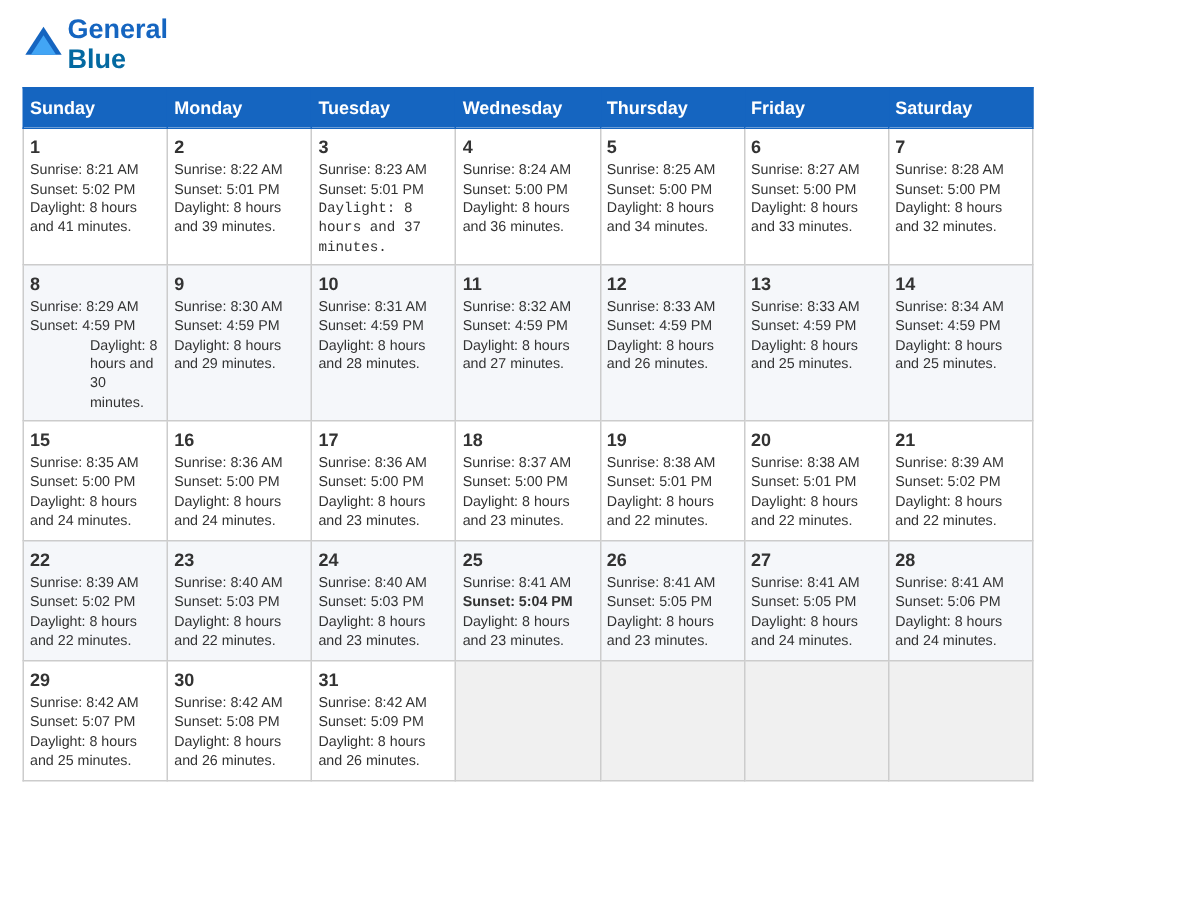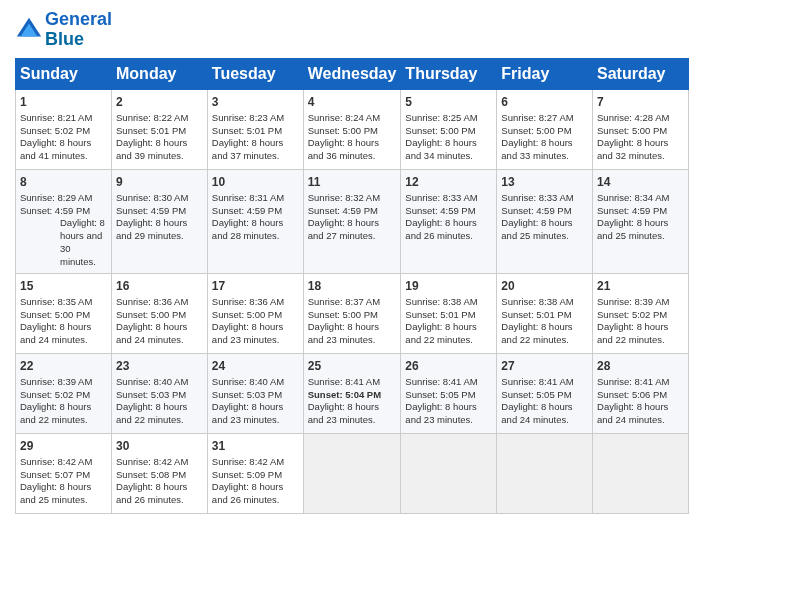--- a/index.html
+++ b/index.html
@@ -53,21 +53,21 @@
     }
     table {
       width: 100%;
       border-collapse: collapse;
       font-size: 10px;
     }
     thead tr th {
       background-color: #1565c0;
       color: #fff;
       padding: 6px 4px;
-      font-size: 16px;
+      font-size: 12px;
       font-weight: bold;
       border: 1px solid #1565c0;
       text-align: left;
     }
     tbody tr td {
       border: 1px solid #ccc;
       vertical-align: top;
       padding: 4px 4px;
       width: calc(100% / 7);
       min-height: 80px;
@@ -132,21 +132,21 @@
           <td>
             <span class="day-num">2</span>
             <span style="display: block;">Sunrise: 8:22 AM</span>
             <span style="display: block;">Sunset: 5:01 PM</span>
             <span style="display: block;">Daylight: 8 hours and 39 minutes.</span>
           </td>
           <td>
             <span class="day-num">3</span>
             <span style="display: block;">Sunrise: 8:23 AM</span>
             <span style="display: block;">Sunset: 5:01 PM</span>
-            <span style="display: block;">Daylight: 8 hours and 37 minutes.</span>
+            <span style="display: block; font-family: Liberation Mono, monospace;">Daylight: 8 hours and 37 minutes.</span>
           </td>
           <td>
             <span class="day-num">4</span>
             <span style="display: block;">Sunrise: 8:24 AM</span>
             <span style="display: block;">Sunset: 5:00 PM</span>
             <span style="display: block;">Daylight: 8 hours and 36 minutes.</span>
           </td>
           <td>
             <span class="day-num">5</span>
             <span style="display: block;">Sunrise: 8:25 AM</span>
@@ -154,21 +154,21 @@
             <span style="display: block;">Daylight: 8 hours and 34 minutes.</span>
           </td>
           <td>
             <span class="day-num">6</span>
             <span style="display: block;">Sunrise: 8:27 AM</span>
             <span style="display: block;">Sunset: 5:00 PM</span>
             <span style="display: block;">Daylight: 8 hours and 33 minutes.</span>
           </td>
           <td>
             <span class="day-num">7</span>
-            <span style="display: block;">Sunrise: 4:28 AM</span>
+            <span style="display: block;">Sunrise: 8:28 AM</span>
             <span style="display: block;">Sunset: 5:00 PM</span>
             <span style="display: block;">Daylight: 8 hours and 32 minutes.</span>
           </td>
         </tr>
         <tr>
           <td>
             <span class="day-num">8</span>
             <span style="display: block;">Sunrise: 8:29 AM</span>
             <span style="display: block;">Sunset: 4:59 PM</span>
             <span style="display: block; margin-left: 40px;">Daylight: 8 hours and 30 minutes.</span>

